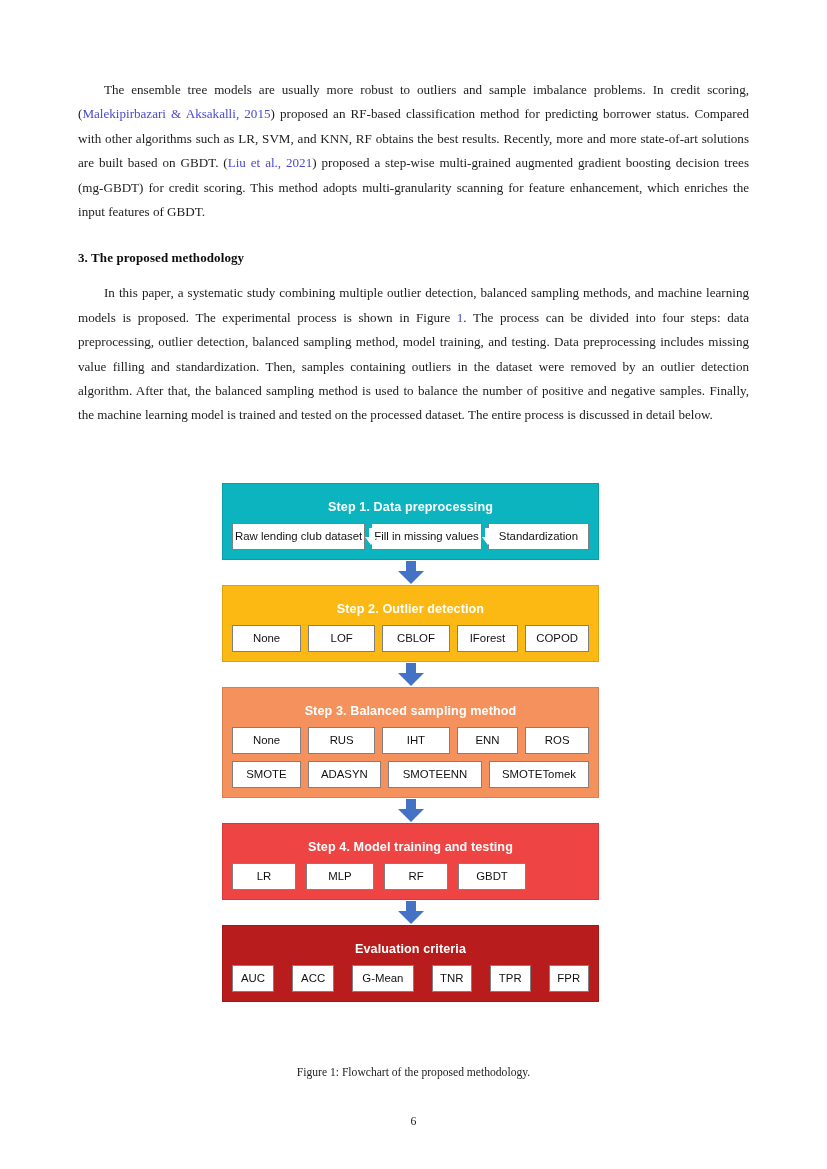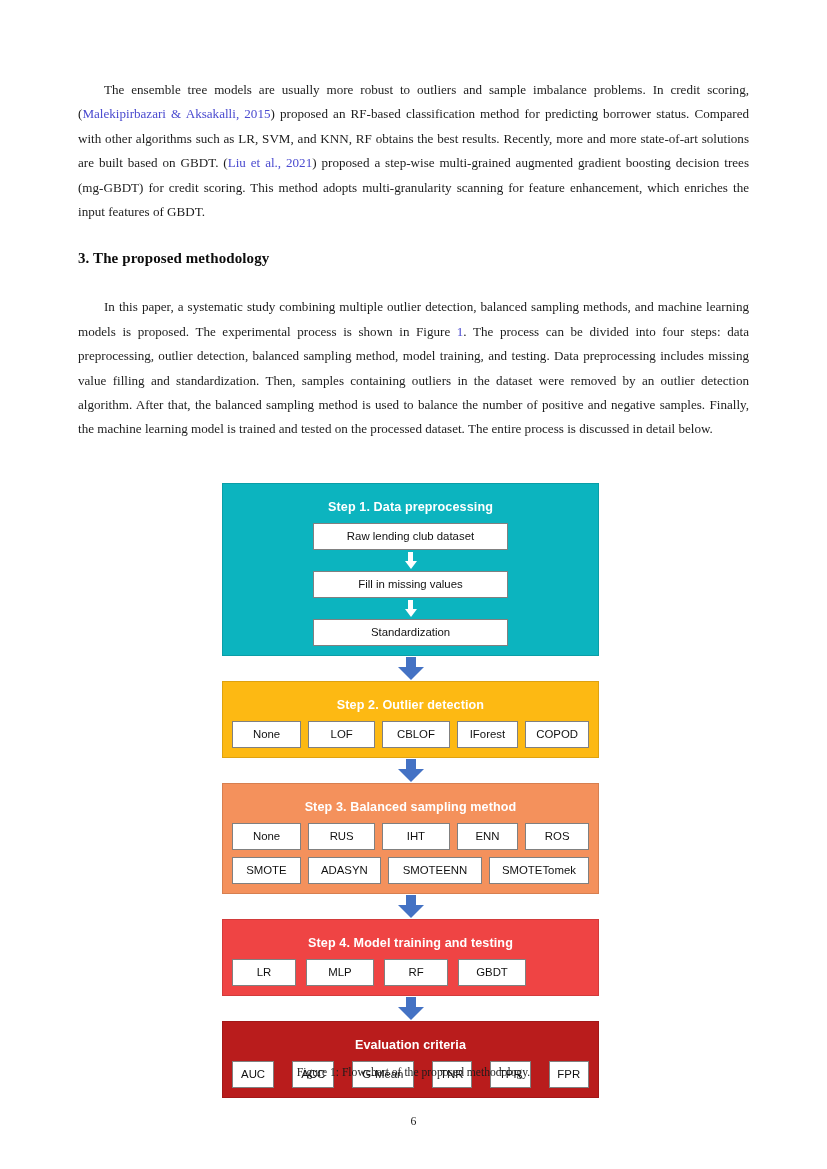--- a/index.html
+++ b/index.html
@@ -38,23 +38,23 @@
     text-justify: inter-word;
     font-family: "Liberation Serif", serif;
     color: #1c1c1c;
     hyphens: none;
   }
   p.indent { text-indent: 26px; }
 
   .cite { color: #4a4acf; }
 
   h2.section-head {
-    font-size: 15px;
+    font-size: 13px;
     font-weight: bold;
-    margin: 24px 0 14px 0;
+    margin: 24px 0 0 0;
     line-height: 20px;
     font-family: "Liberation Serif", serif;
     color: #0d0d0d;
     letter-spacing: 0.1px;
   }
 
   .par-gap { height: 13px; }
 
   
   .figure {
@@ -89,21 +89,21 @@
     line-height: 13px;
     text-align: center;
     padding: 6px 2px;
     box-sizing: border-box;
     white-space: nowrap;
   }
 
   
   .step1-inner {
     display: flex;
-    flex-direction: column;
+    flex-direction: row;
     align-items: center;
   }
   .step1-inner .wbox {
     width: 195px;
     padding: 6px 2px;
   }
   .white-arrow {
     width: 12px;
     height: 17px;
     margin: 2px 0;
@@ -121,21 +121,21 @@
     position: absolute;
     left: 0; top: 9px;
     width: 0; height: 0;
     border-left: 6px solid transparent;
     border-right: 6px solid transparent;
     border-top: 8px solid #ffffff;
   }
 
   .row {
     display: flex;
-    justify-content: flex-end;
+    justify-content: center;
     gap: 7px;
   }
   .row + .row { margin-top: 7px; }
 
   
   .connector {
     height: 25px;
     display: flex;
     align-items: center;
     justify-content: center;

